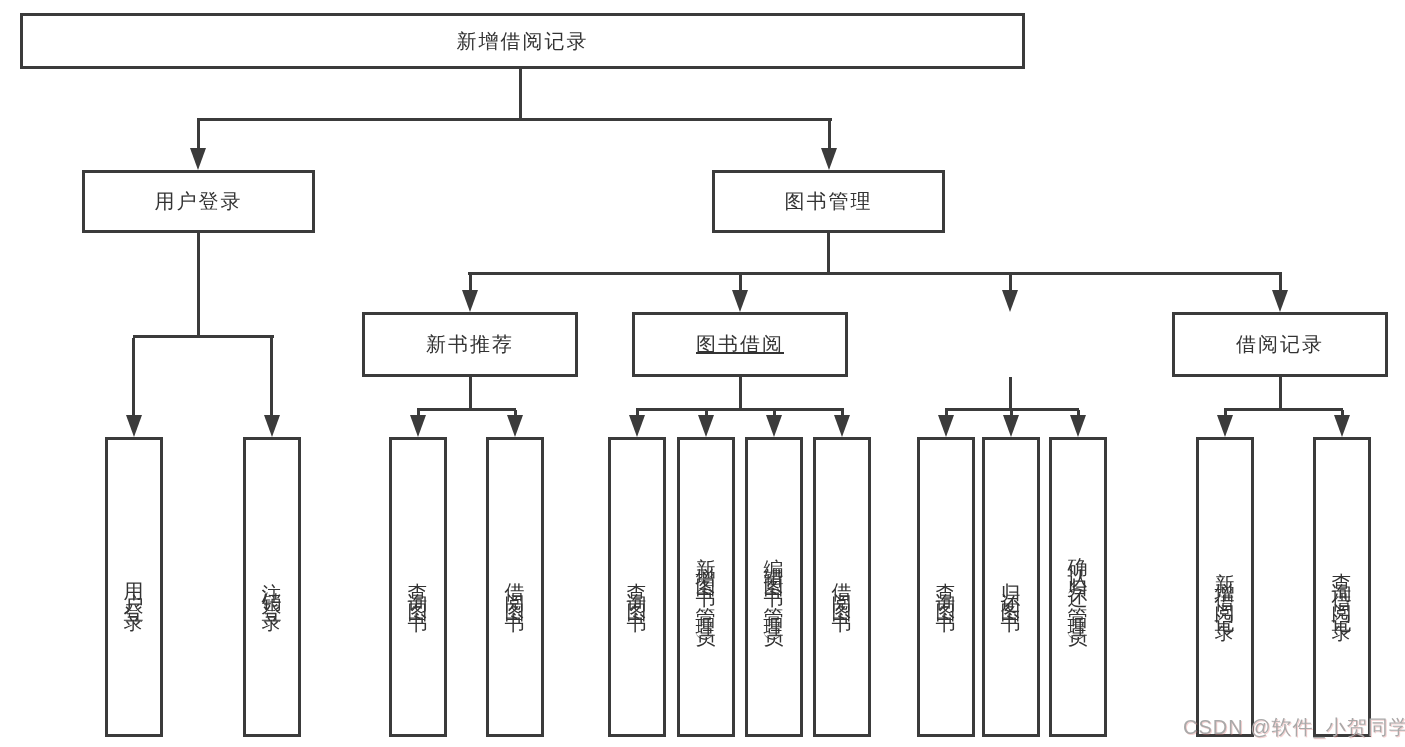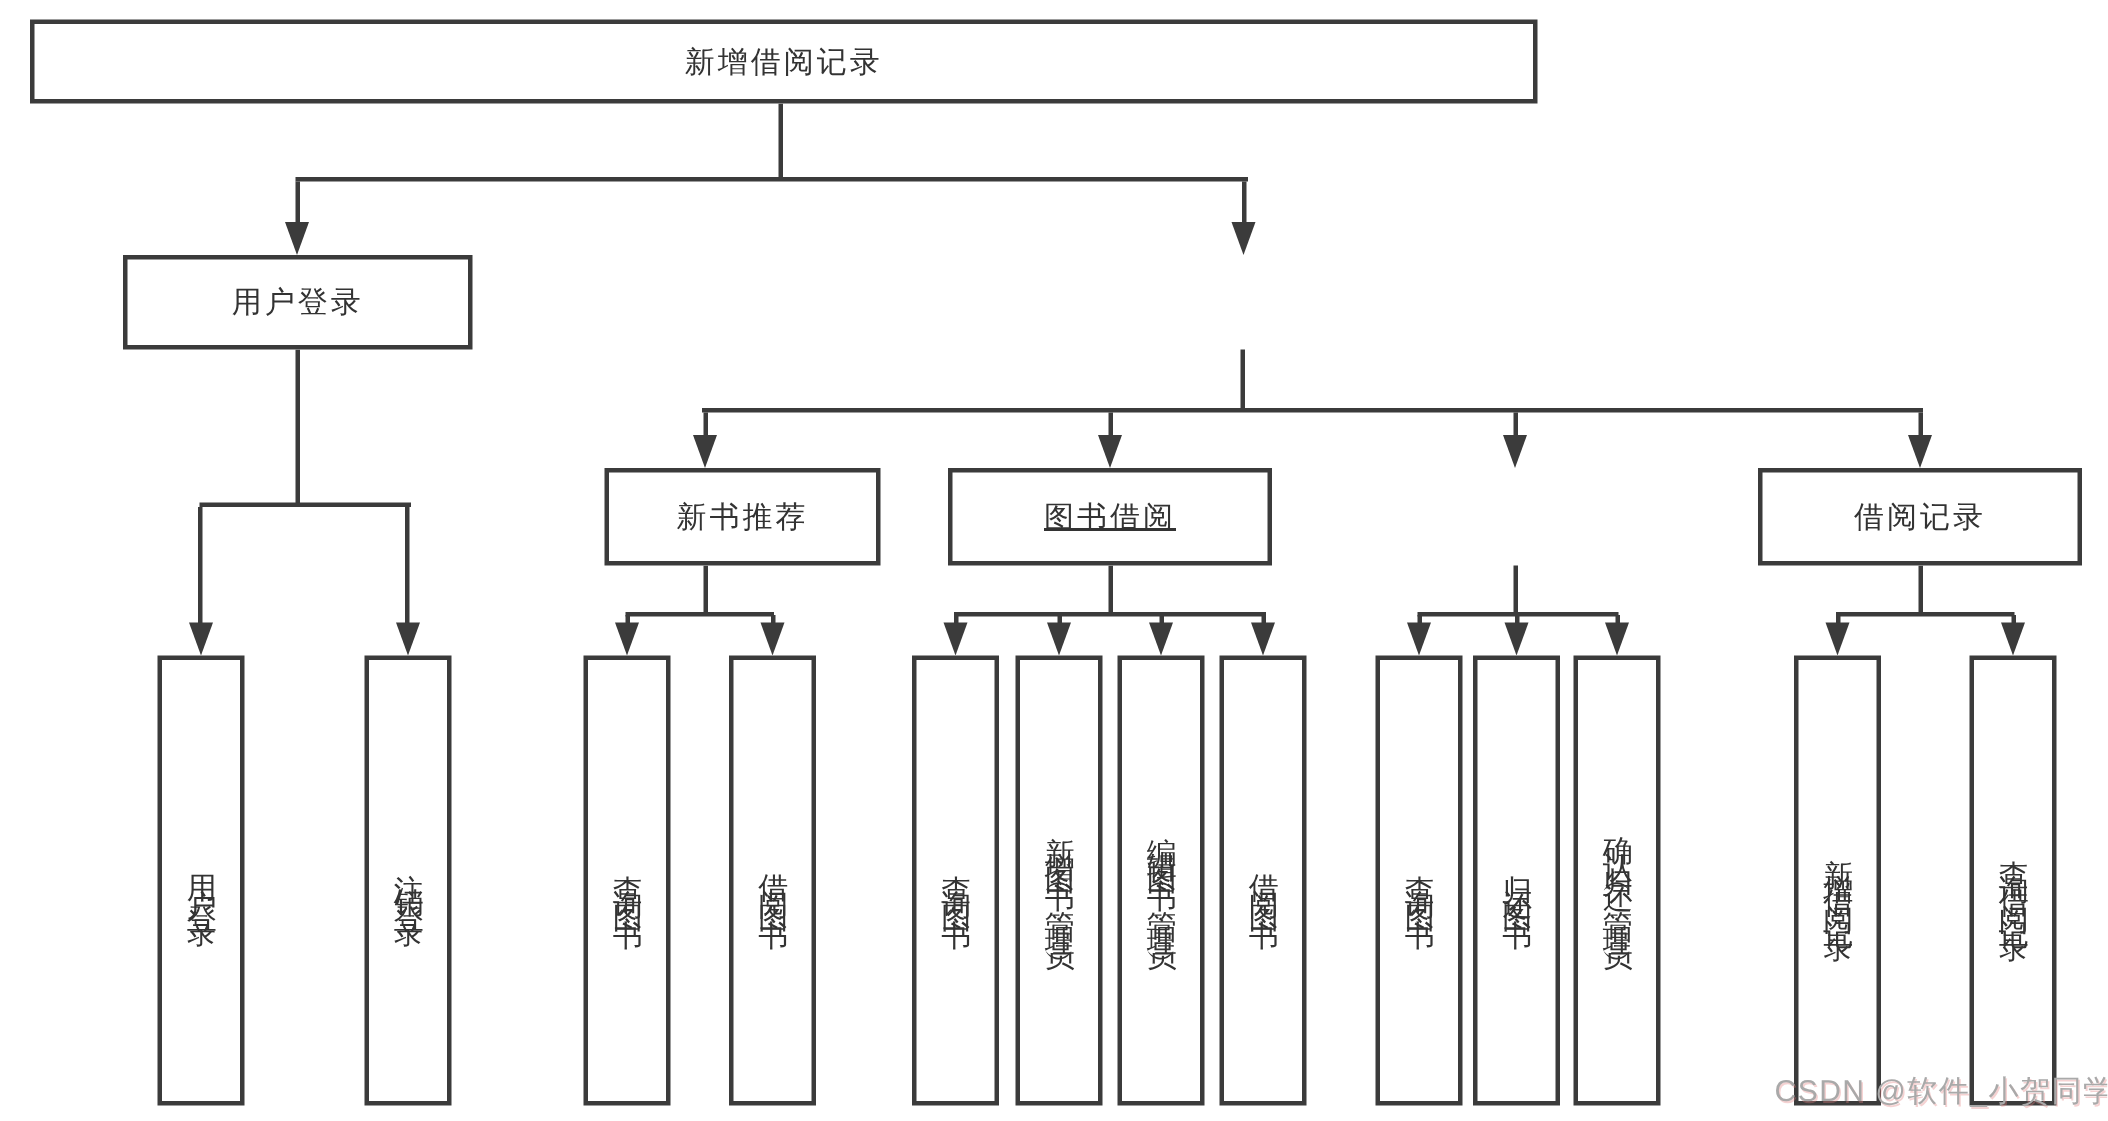--- a/index.html
+++ b/index.html
@@ -71,20 +71,23 @@
     <div class="line" style="left:197px; top:118px; width:635px; height:3px;"></div>
     <div class="line" style="left:197px; top:121px; width:3px;  height:29px;"></div>
     <div class="arrow" style="left:190px; top:148px;"></div>
     <div class="line" style="left:828px; top:121px; width:3px;  height:29px;"></div>
     <div class="arrow" style="left:821px; top:148px;"></div>
   </div>
 
   <div class="box" style="left:82px; top:170px; width:233px; height:63px;">
     <span>用户登录</span>
   </div>
+  <div class="box" style="left:712px; top:170px; width:233px; height:63px;">
+    <span>图书管理</span>
+  </div>
 
   <div>
     <div class="line" style="left:197px; top:233px; width:3px;  height:104px;"></div>
     <div class="line" style="left:133px; top:335px; width:141px; height:3px;"></div>
     <div class="line" style="left:132px; top:338px; width:3px;  height:79px;"></div>
     <div class="arrow" style="left:126px; top:415px;"></div>
     <div class="line" style="left:270px; top:338px; width:3px;  height:79px;"></div>
     <div class="arrow" style="left:264px; top:415px;"></div>
   </div>
 
@@ -94,21 +97,21 @@
     <div class="line" style="left:469px;  top:275px; width:3px;   height:17px;"></div>
     <div class="arrow" style="left:462px;  top:290px;"></div>
     <div class="line" style="left:739px;  top:275px; width:3px;   height:17px;"></div>
     <div class="arrow" style="left:732px;  top:290px;"></div>
     <div class="line" style="left:1009px; top:275px; width:3px;   height:17px;"></div>
     <div class="arrow" style="left:1002px; top:290px;"></div>
     <div class="line" style="left:1279px; top:275px; width:3px;   height:17px;"></div>
     <div class="arrow" style="left:1272px; top:290px;"></div>
   </div>
 
-  <div class="box" style="left:362px; top:312px; width:184px; height:65px;margin-left:41px;">
+  <div class="box" style="left:362px; top:312px; width:216px; height:65px;">
     <span>新书推荐</span>
   </div>
   <div class="box" style="left:632px; top:312px; width:216px; height:65px;text-decoration:underline;">
     <span>图书借阅</span>
   </div>
   <div class="box" style="left:1172px; top:312px; width:216px; height:65px;text-align:right;">
     <span>借阅记录</span>
   </div>
 
   <div>

